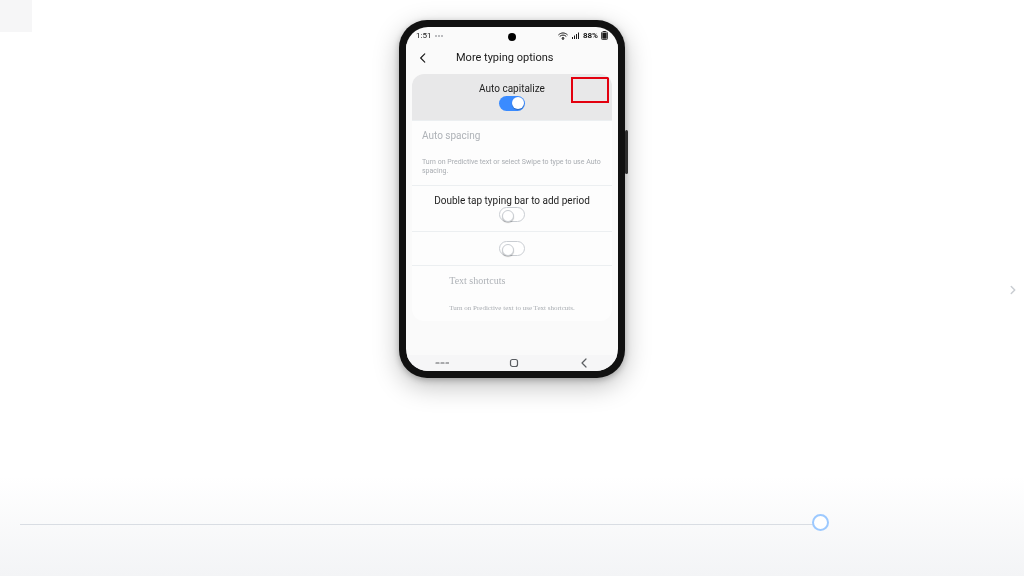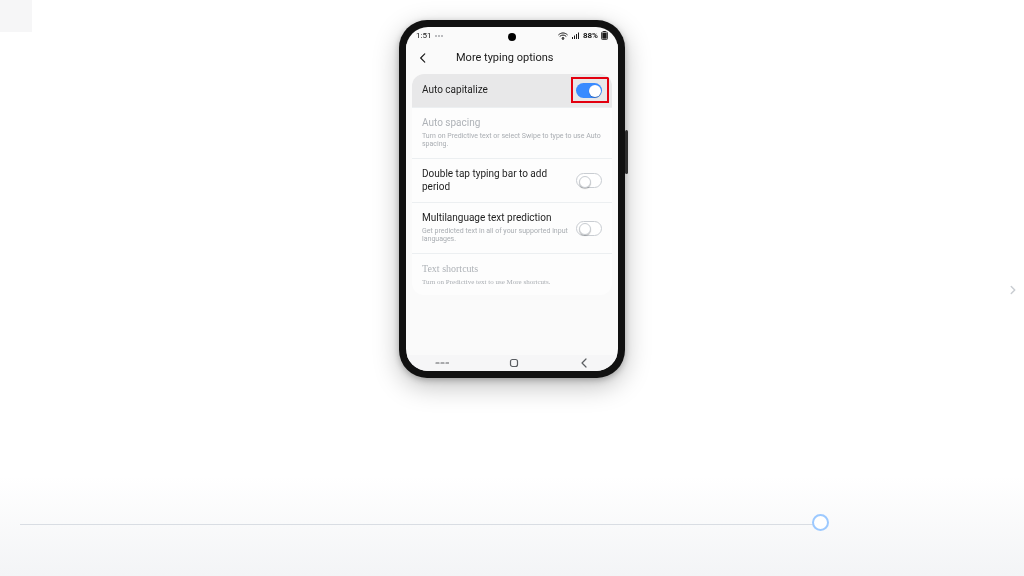--- a/index.html
+++ b/index.html
@@ -146,36 +146,37 @@
   background: #fdfdfd;
   border-radius: 12px;
   overflow: hidden;
 }
 .setting-row {
   display: flex;
   align-items: center;
   padding: 9px 10px;
   border-bottom: 1px solid #eceff1;
   position: relative;
+  flex-direction: column;
 }
 .setting-row:last-child { border-bottom: none; font-family: Liberation Serif, serif; }
 .setting-row.highlighted {
   background: #e8e8e9;
 }
 .row-text { flex: 1; min-width: 0; }
 .row-title {
   font-size: 10px;
   color: #1e1e1e;
   line-height: 1.25;
 }
 .row-sub {
   font-size: 7px;
   color: #a9adb2;
   line-height: 1.25;
-  margin-top: 2px;
+  margin-top: 16px;
 }
 .row-title.disabled { color: #aeb2b7; }
 .toggle {
   width: 26px;
   height: 15px;
   border-radius: 999px;
   position: relative;
   flex-shrink: 0;
 }
 .toggle .knob {
@@ -291,32 +292,28 @@
           </div>
           <div class="setting-row">
             <div class="row-text">
               <div class="row-title">Double tap typing bar to add period</div>
             </div>
             <div class="toggle off">
               <div class="knob"></div>
             </div>
           </div>
           <div class="setting-row">
-            <div class="row-text">
-              <div class="row-title">Multilanguage text prediction</div>
-              <div class="row-sub">Get predicted text in all of your supported input languages.</div>
-            </div>
             <div class="toggle off">
               <div class="knob"></div>
             </div>
           </div>
           <div class="setting-row">
             <div class="row-text">
               <div class="row-title disabled">Text shortcuts</div>
-              <div class="row-sub">Turn on Predictive text to use More shortcuts.</div>
+              <div class="row-sub">Turn on Predictive text to use Text shortcuts.</div>
             </div>
           </div>
         </div>
     </div>
 
     <div class="nav-bar">
       <span>
           <svg width="14" height="10" viewBox="0 0 14 10">
             <path d="M1 5h3M6 5h3M11 5h3" stroke="#5a5d61" stroke-width="1.2" stroke-linecap="round"></path>
           </svg>

